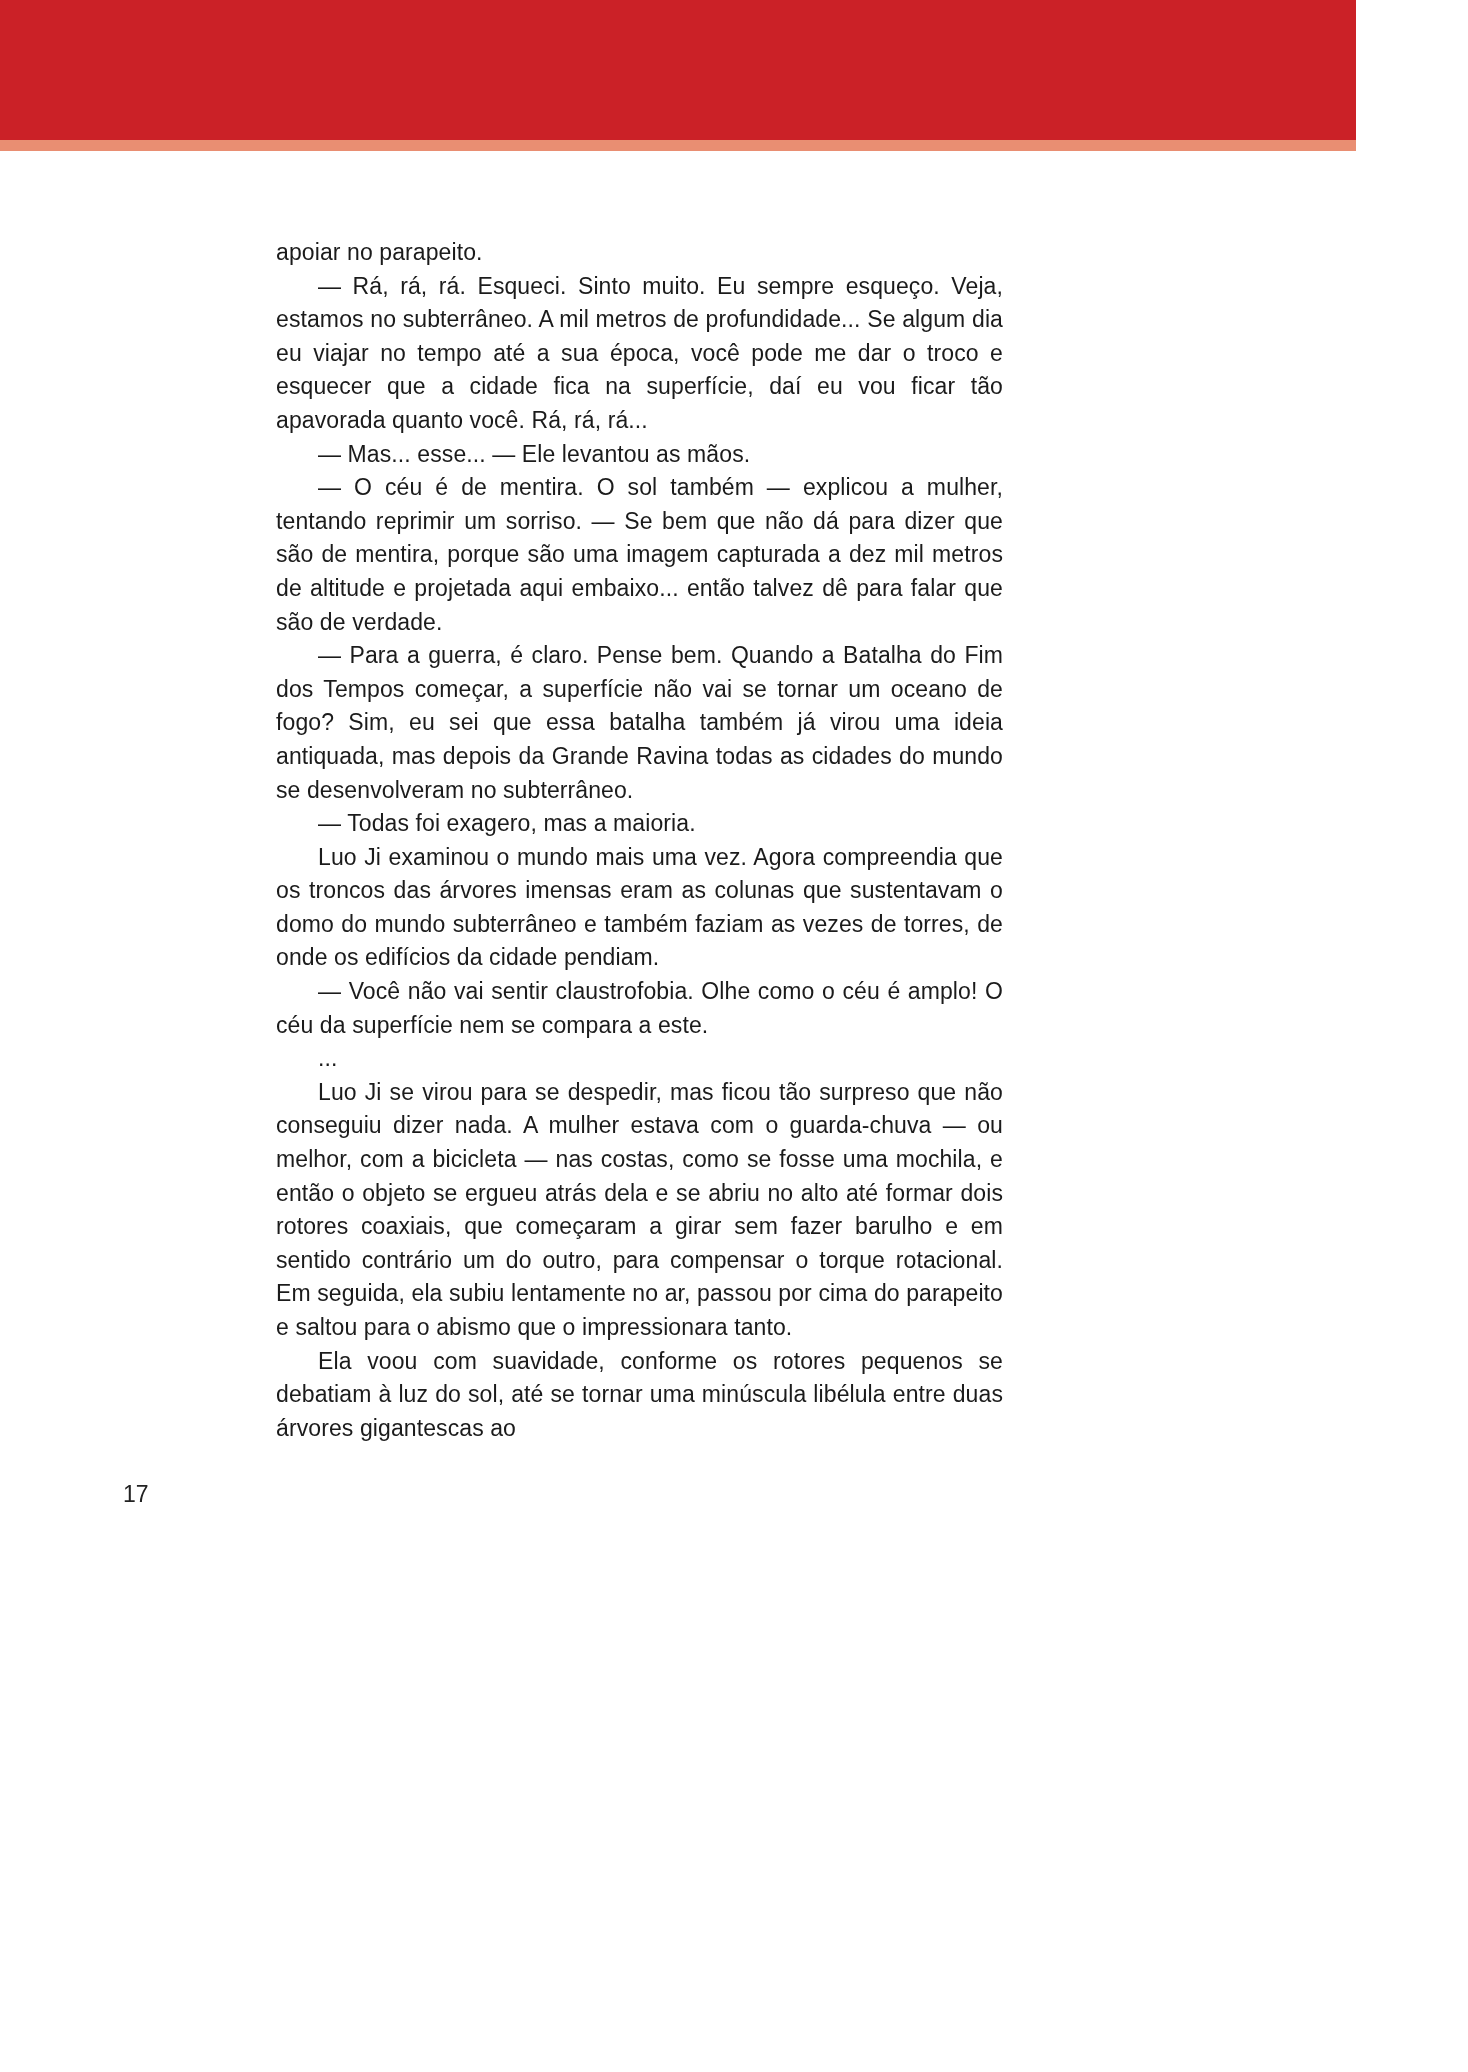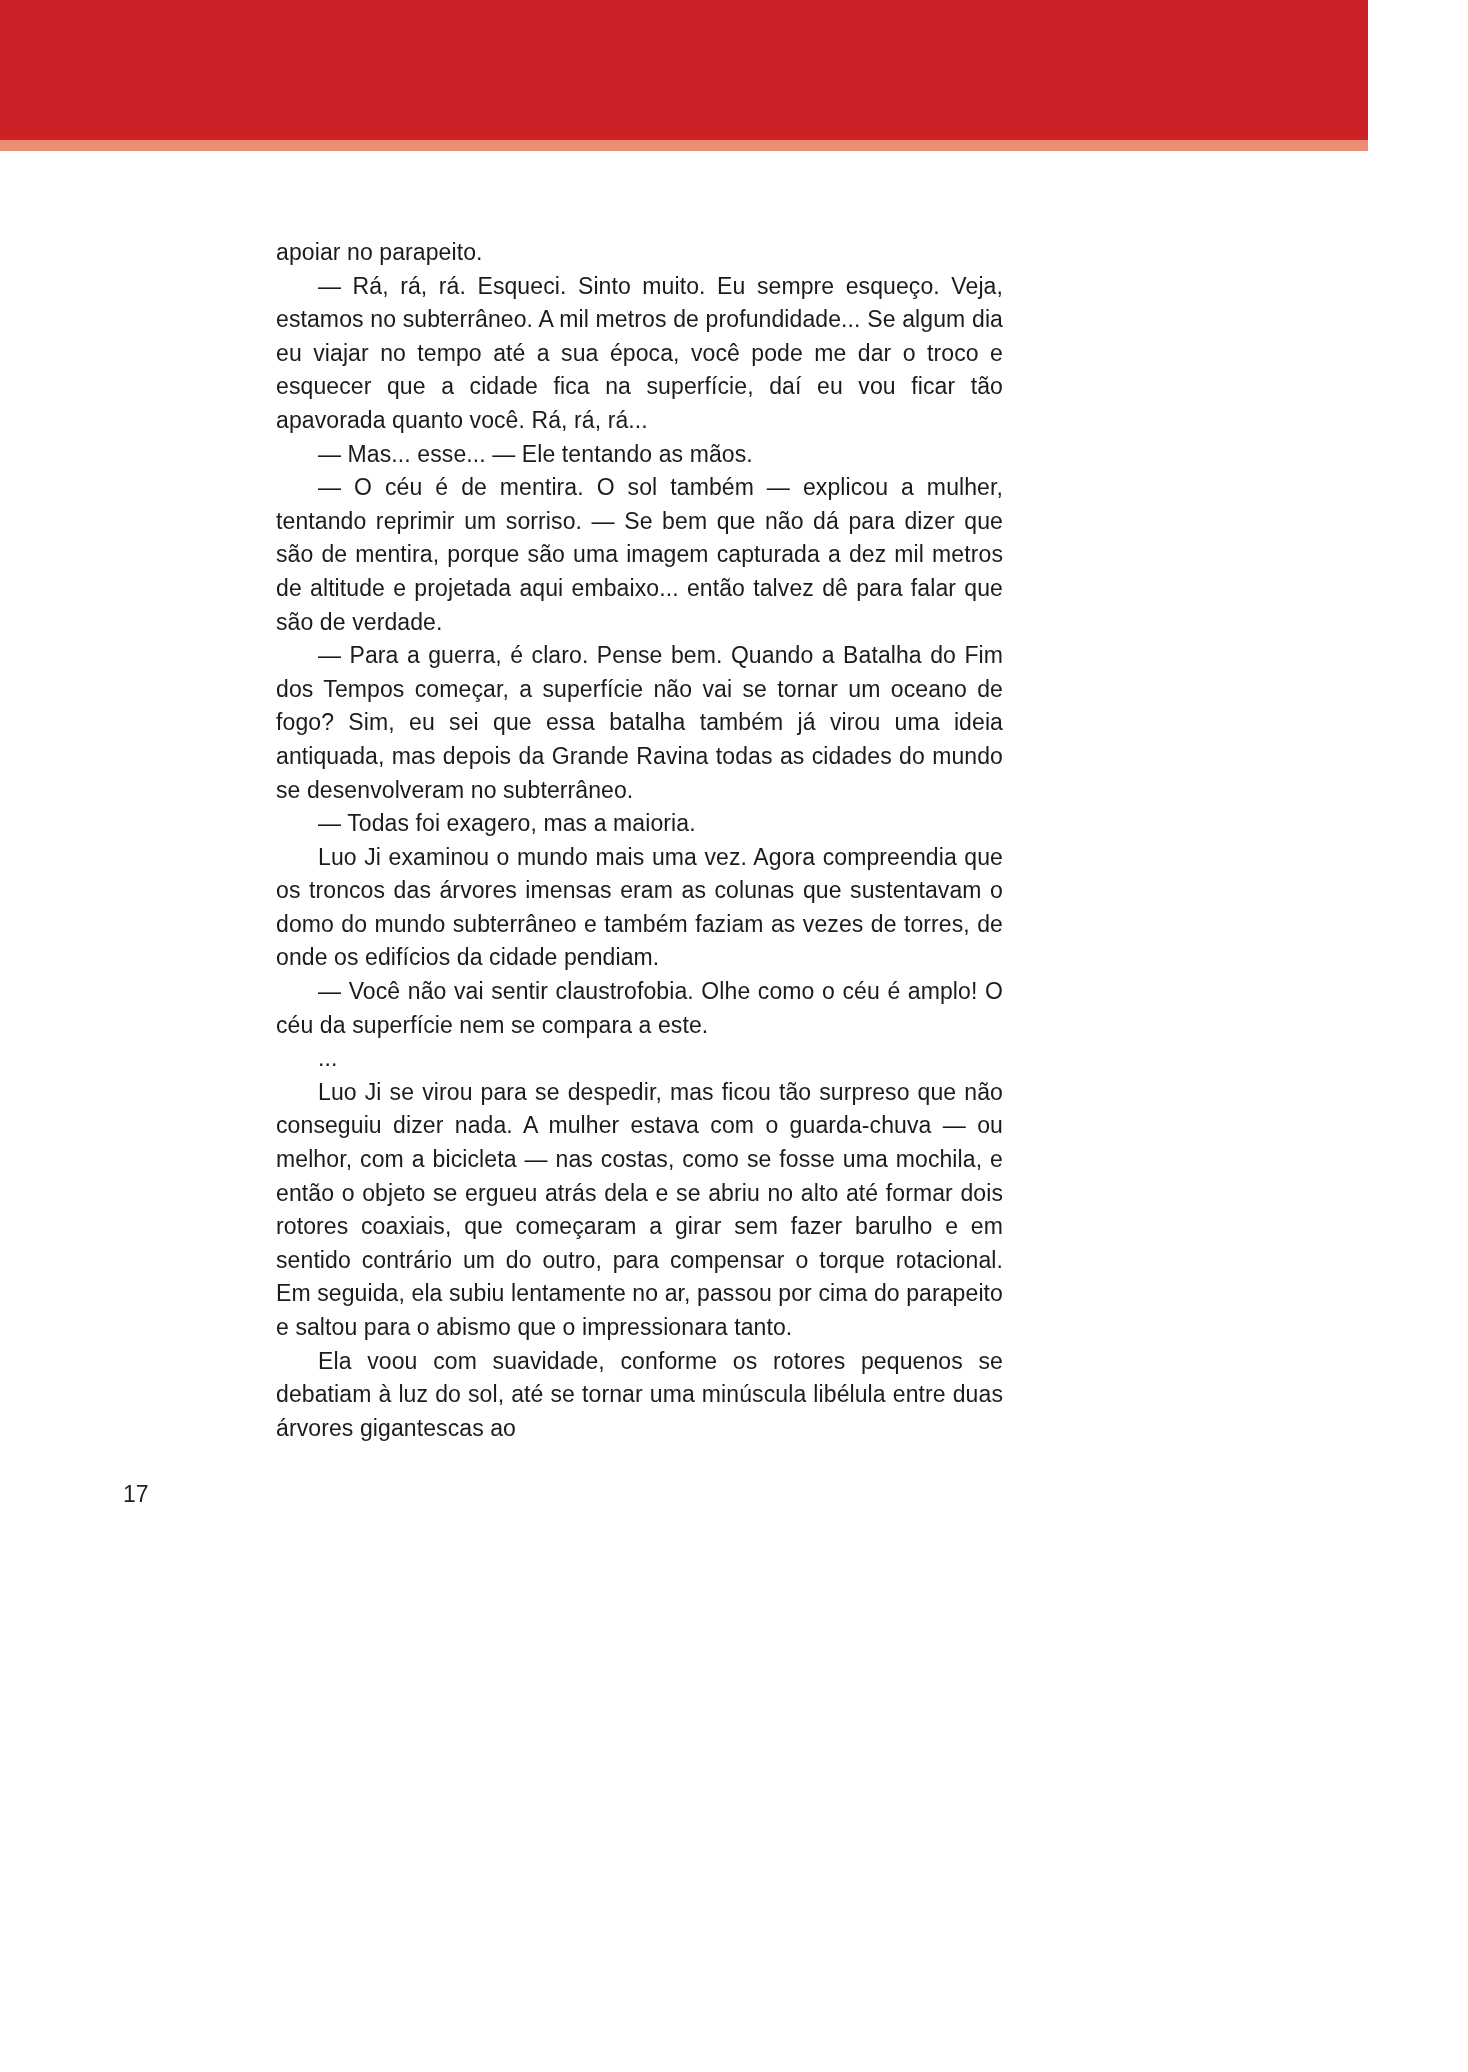--- a/index.html
+++ b/index.html
@@ -7,21 +7,20 @@
     padding: 0;
     background: #ffffff;
   }
   .page {
     position: relative;
     width: 1356px;
     height: 2072px;
     background: #ffffff;
     overflow: hidden;
     font-family: "Liberation Sans", sans-serif;
-    padding-left: 12px;
   }
   .header-band {
     position: absolute;
     top: 0;
     left: 0;
     width: 100%;
     height: 140px;
     background: #cb2127; 
   }
   .accent-strip {
@@ -62,21 +61,21 @@
 <body>
 
 <div class="page" style="background: rgb(255, 255, 255);">
   <div class="header-band" style="background: rgb(203, 33, 39);"></div>
   <div class="accent-strip" style="background: rgb(233, 142, 114);"></div>
 
   <div class="text-block" style="color: rgb(27, 27, 27);">
 
   <p class="para">apoiar no parapeito.</p>
       <p class="para indent">— Rá, rá, rá. Esqueci. Sinto muito. Eu sempre esqueço. Veja, estamos no subterrâneo. A mil metros de profundidade... Se algum dia eu viajar no tempo até a sua época, você pode me dar o troco e esquecer que a cidade fica na superfície, daí eu vou ficar tão apavorada quanto você. Rá, rá, rá...</p>
-      <p class="para indent">— Mas... esse... — Ele tentando as mãos.</p>
+      <p class="para indent">— Mas... esse... — Ele levantou as mãos.</p>
       <p class="para indent">— O céu é de mentira. O sol também — explicou a mulher, tentando reprimir um sorriso. — Se bem que não dá para dizer que são de mentira, porque são uma imagem capturada a dez mil metros de altitude e projetada aqui embaixo... então talvez dê para falar que são de verdade.</p>
       <p class="para indent">— Para a guerra, é claro. Pense bem. Quando a Batalha do Fim dos Tempos começar, a superfície não vai se tornar um oceano de fogo? Sim, eu sei que essa batalha também já virou uma ideia antiquada, mas depois da Grande Ravina todas as cidades do mundo se desenvolveram no subterrâneo.</p>
       <p class="para indent">— Todas foi exagero, mas a maioria.</p>
       <p class="para indent">Luo Ji examinou o mundo mais uma vez. Agora compreendia que os troncos das árvores imensas eram as colunas que sustentavam o domo do mundo subterrâneo e também faziam as vezes de torres, de onde os edifícios da cidade pendiam.</p>
       <p class="para indent">— Você não vai sentir claustrofobia. Olhe como o céu é amplo! O céu da superfície nem se compara a este.</p>
       <p class="para indent">...</p>
       <p class="para indent">Luo Ji se virou para se despedir, mas ficou tão surpreso que não conseguiu dizer nada. A mulher estava com o guarda-chuva — ou melhor, com a bicicleta — nas costas, como se fosse uma mochila, e então o objeto se ergueu atrás dela e se abriu no alto até formar dois rotores coaxiais, que começaram a girar sem fazer barulho e em sentido contrário um do outro, para compensar o torque rotacional. Em seguida, ela subiu lentamente no ar, passou por cima do parapeito e saltou para o abismo que o impressionara tanto.</p>
       <p class="para indent">Ela voou com suavidade, conforme os rotores pequenos se debatiam à luz do sol, até se tornar uma minúscula libélula entre duas árvores gigantescas ao</p>
     </div>
 

